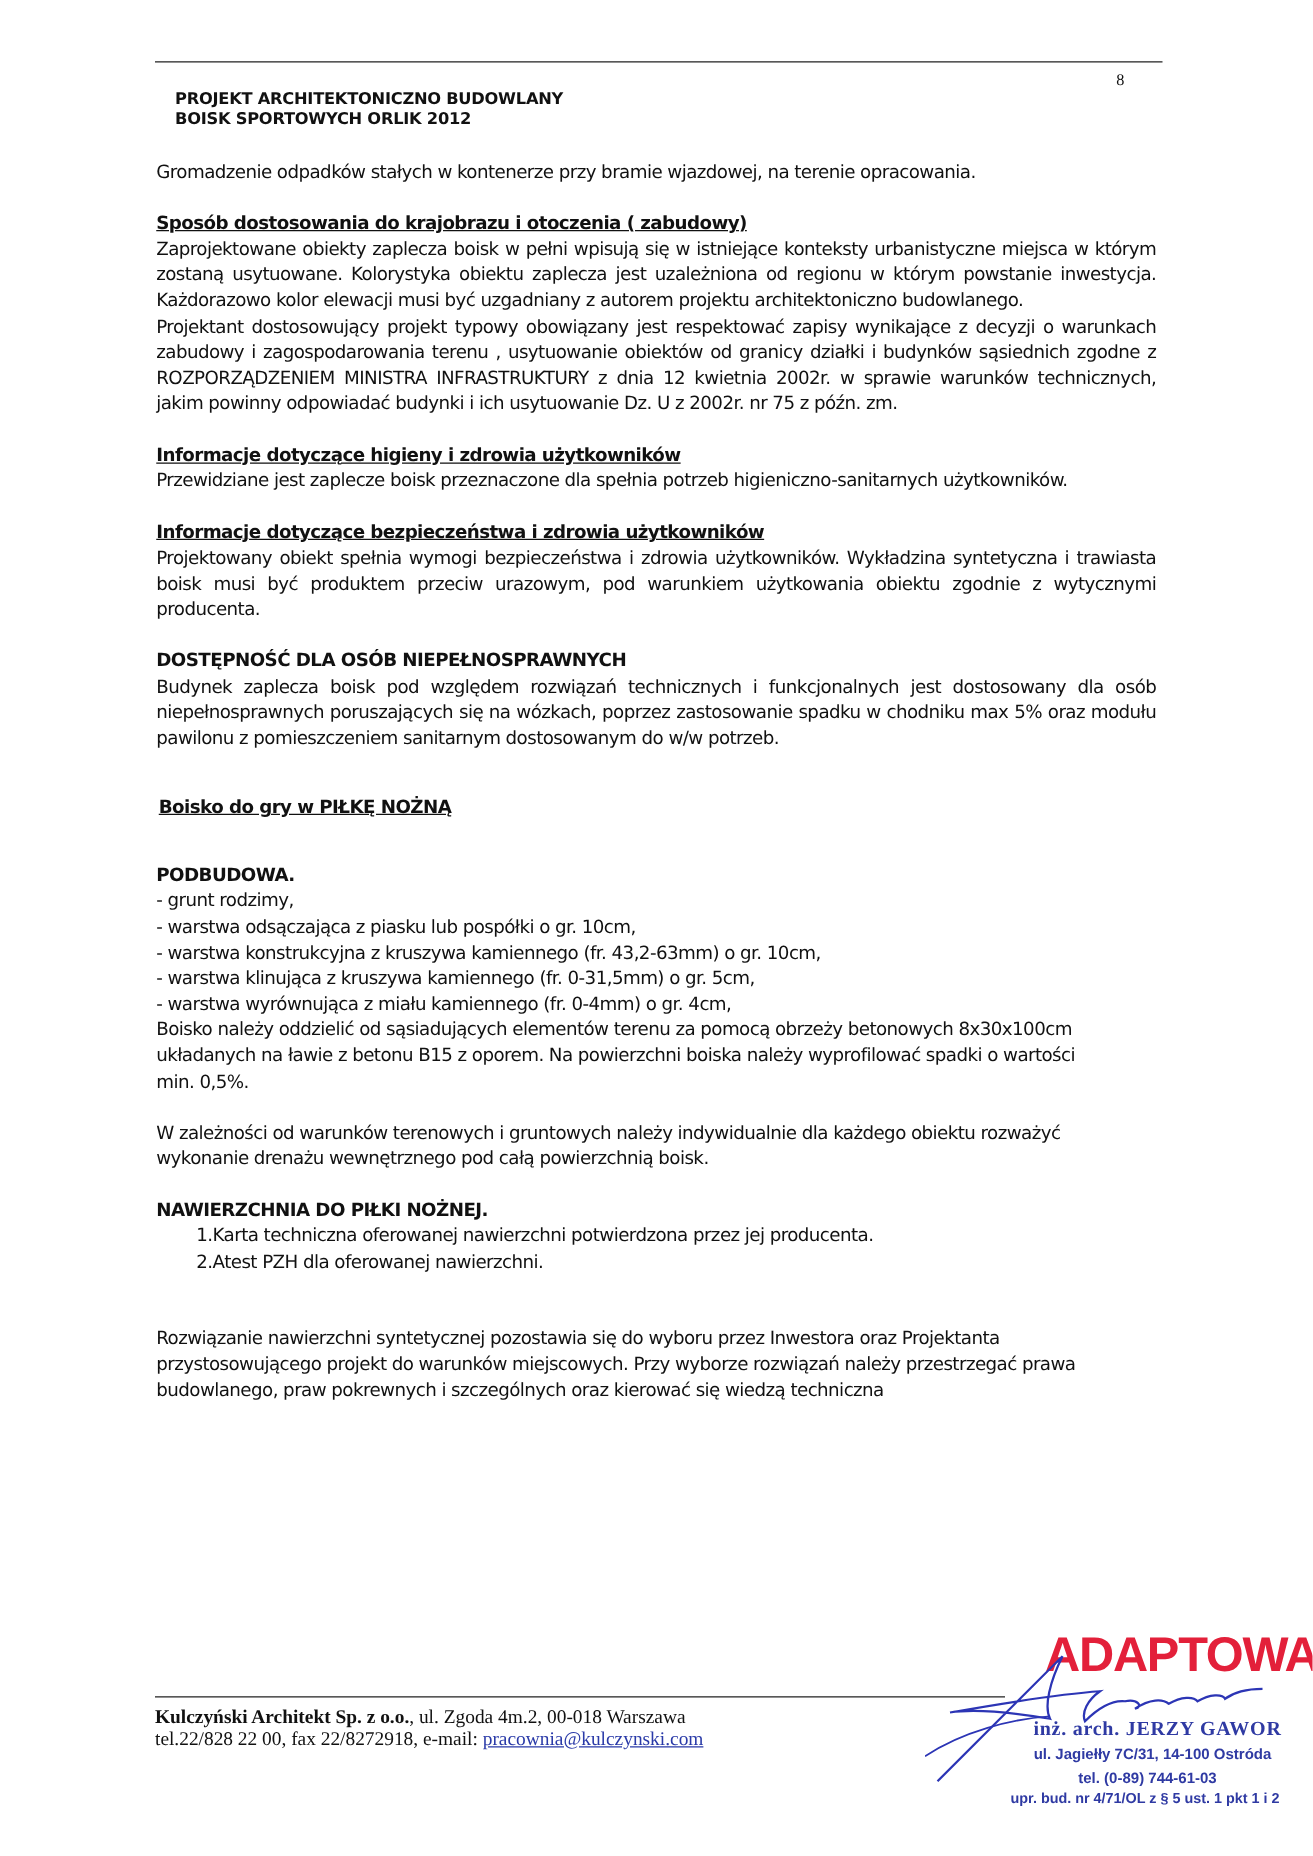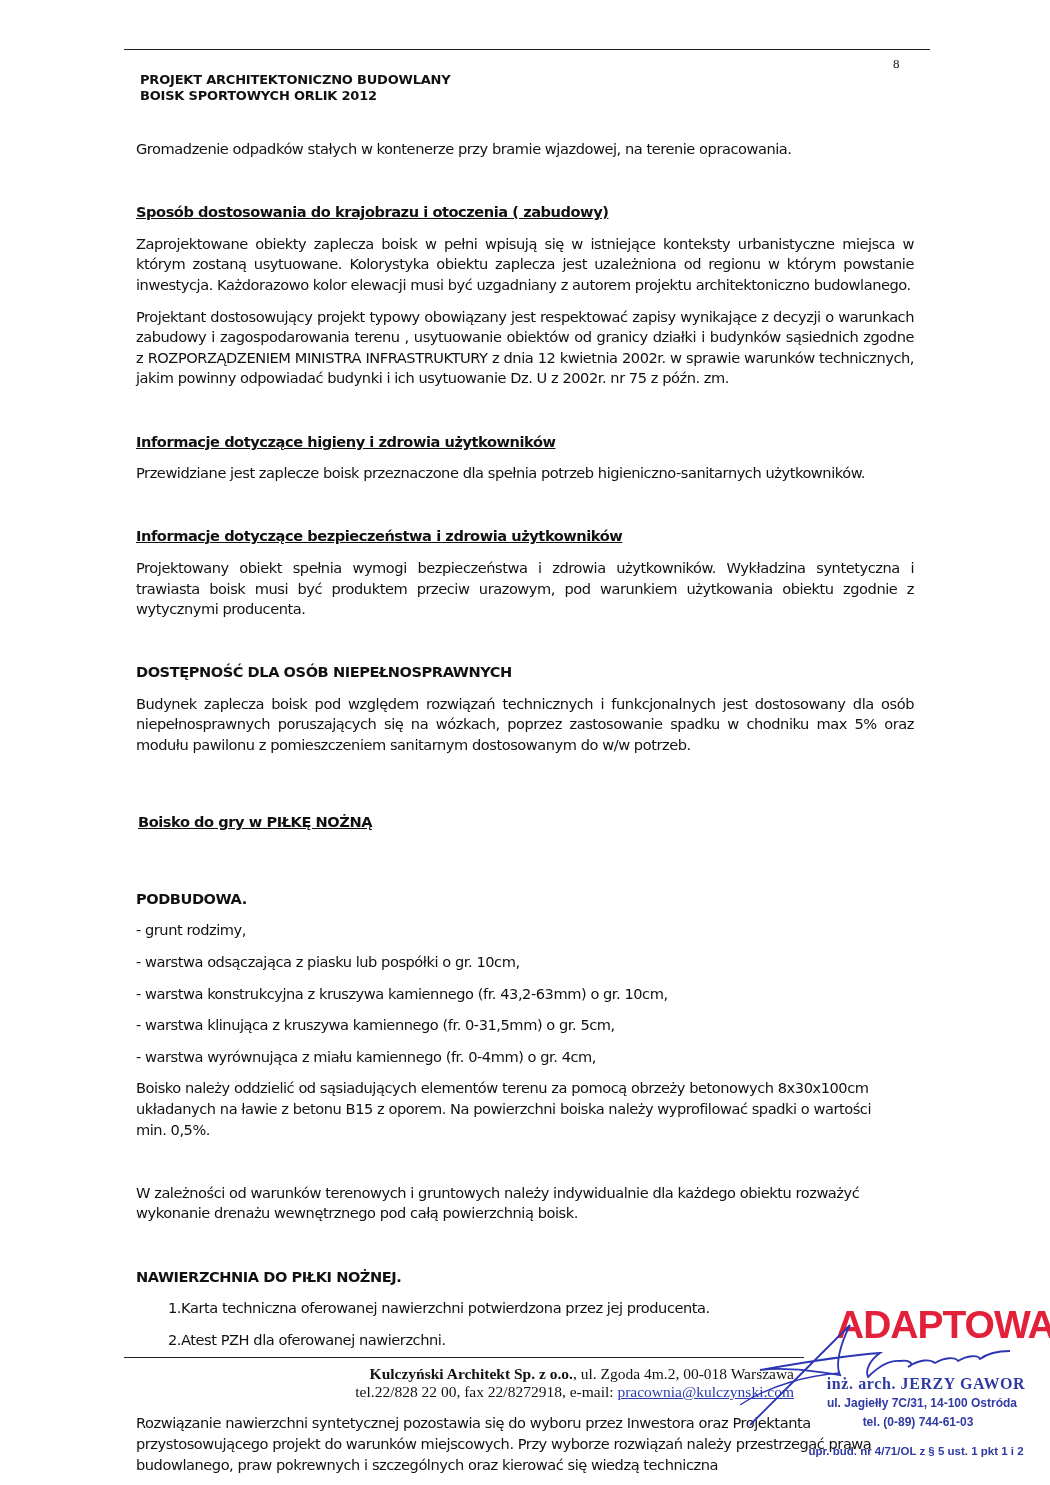--- a/index.html
+++ b/index.html
@@ -3,37 +3,37 @@
 <meta charset="utf-8">
 <style>
   html, body { margin: 0; padding: 0; background: #ffffff; }
   body { width: 1050px; height: 1485px; position: relative; overflow: hidden;
          font-family: "DejaVu Sans", sans-serif; color: #111; }
   .rule { position: absolute; left: 124px; width: 806px; height: 1px; background: #222; }
   .page-num { position: absolute; left: 893px; top: 56px; font-family: "Liberation Serif", serif; font-size: 13px; }
   .header { position: absolute; left: 140px; width: 806px; top: 72px; text-align: left;
             font-weight: bold; font-size: 13px; line-height: 16px; font-family: "DejaVu Sans", sans-serif; letter-spacing: -0.2px; }
   .content { position: absolute; left: 125px; top: 128px; width: 800px; font-size: 14.6px; line-height: 20.6px; letter-spacing: -0.45px; }
-  .content p { margin: 11px; }
+  .content p { margin: 0; }
   .just { text-align: justify; }
   .h { font-weight: bold; text-decoration: underline; }
   .hb { font-weight: bold; }
   .gap { height: 20.6px; }
   .ind { padding-left: 32px; }
-  .footer { position: absolute; left: 124px; width: 670px; top: 1365px; text-align: right;
+  .footer { position: absolute; left: 124px; width: 670px; top: 1365px; text-align: left;
             font-family: "Liberation Serif", serif; font-size: 15.5px; line-height: 18px; }
   .footer a { color: #2a3aa8; text-decoration: underline; }
   .stamp { position: absolute; left: 786px; top: 1305px; width: 260px; height: 140px; }
   .stamp-title { position: absolute; left: 50px; top: 0; font-family: "Liberation Sans", sans-serif;
                  font-weight: bold; color: #e3203a; font-size: 39px; letter-spacing: -1px; line-height: 40px; }
   .stamp-line { position: absolute; width: 260px; text-align: center; color: #2f3aa3; font-family: "Liberation Sans", sans-serif; font-weight: bold; }
   .stamp-name { top: 70px; font-family: "Liberation Serif", serif; font-size: 16px; letter-spacing: 0.6px; left: 10px; }
   .stamp-addr { top: 91px; font-size: 12px; left: 6px; }
   .stamp-tel { top: 110px; font-size: 12px; left: 2px; }
-  .stamp-upr { top: 140px; font-size: 11.5px; left: 0; }
+  .stamp-upr { top: 128px; font-size: 11.5px; left: 0; }
   .signature { position: absolute; left: 740px; top: 1315px; width: 300px; height: 120px; pointer-events: none; }
 </style>
 </head>
 <body>
 
 <div class="rule" style="top:49px;"></div>
 <div class="page-num">8</div>
 <div class="header">
   <div>PROJEKT ARCHITEKTONICZNO BUDOWLANY</div>
   <div>BOISK SPORTOWYCH ORLIK 2012</div>

